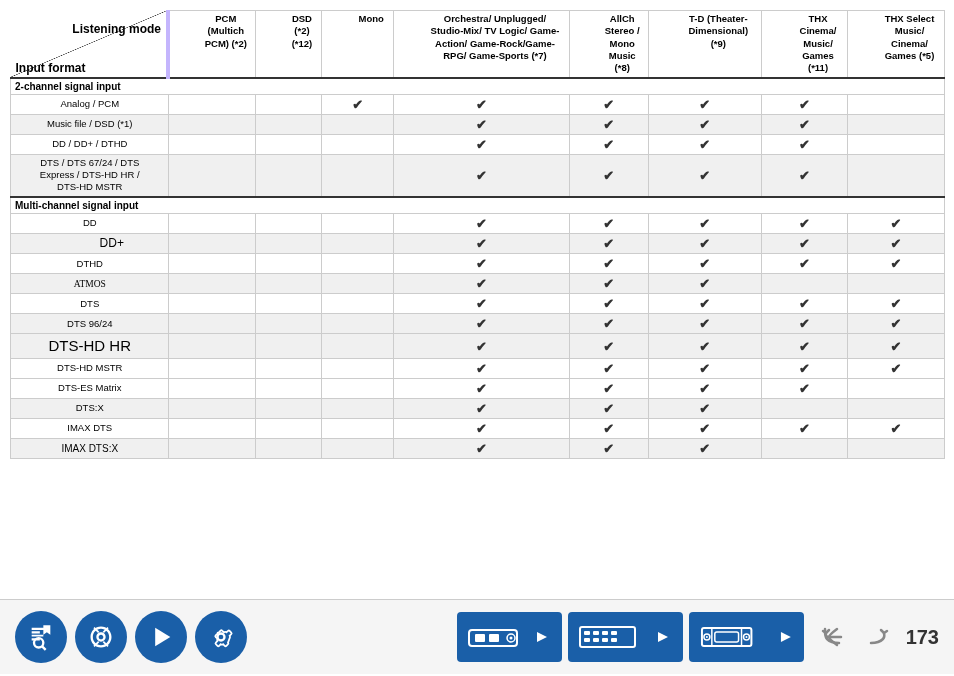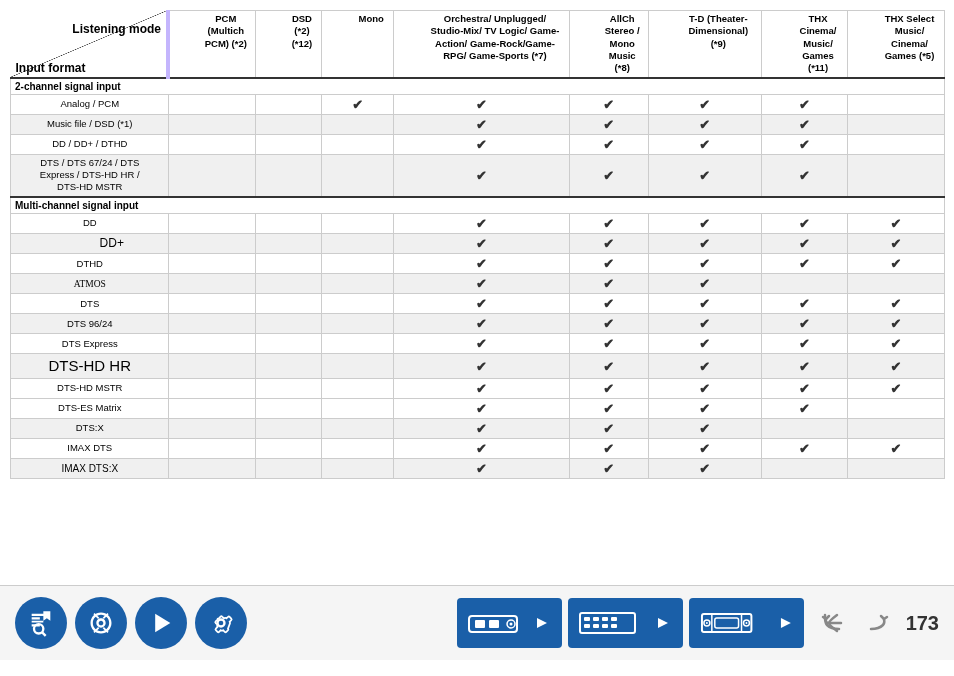--- a/index.html
+++ b/index.html
@@ -124,21 +124,21 @@
 
     .checkmark {
       font-size: 13px;
       font-weight: bold;
       color: #333;
     }
 
     
     #bottom-bar {
       position: absolute;
-      bottom: 16px;
+      bottom: 2px;
       left: 0;
       right: 0;
       height: 75px;
       background: #f5f5f5;
       border-top: 1px solid #ccc;
       display: flex;
       align-items: center;
       padding: 0 15px;
     }
 
@@ -346,31 +346,20 @@
           <td class="left-label" style="white-space: pre-line; font-size: 9.5px; line-height: 1.3;">DTS 96/24</td>
           <td></td>
           <td></td>
           <td></td>
           <td><span class="checkmark">✔</span></td>
           <td><span class="checkmark">✔</span></td>
           <td><span class="checkmark">✔</span></td>
           <td><span class="checkmark">✔</span></td>
           <td><span class="checkmark">✔</span></td>
         </tr>
-        <tr class="row-odd">
-          <td class="left-label" style="white-space: pre-line; font-size: 9.5px; line-height: 1.3;">DTS Express</td>
-          <td></td>
-          <td></td>
-          <td></td>
-          <td><span class="checkmark">✔</span></td>
-          <td><span class="checkmark">✔</span></td>
-          <td><span class="checkmark">✔</span></td>
-          <td><span class="checkmark">✔</span></td>
-          <td><span class="checkmark">✔</span></td>
-        </tr>
         <tr class="row-even">
           <td class="left-label" style="white-space: pre-line; font-size: 15px; line-height: 1.3;">DTS-HD HR</td>
           <td></td>
           <td></td>
           <td></td>
           <td><span class="checkmark">✔</span></td>
           <td><span class="checkmark">✔</span></td>
           <td><span class="checkmark">✔</span></td>
           <td><span class="checkmark">✔</span></td>
           <td><span class="checkmark">✔</span></td>

